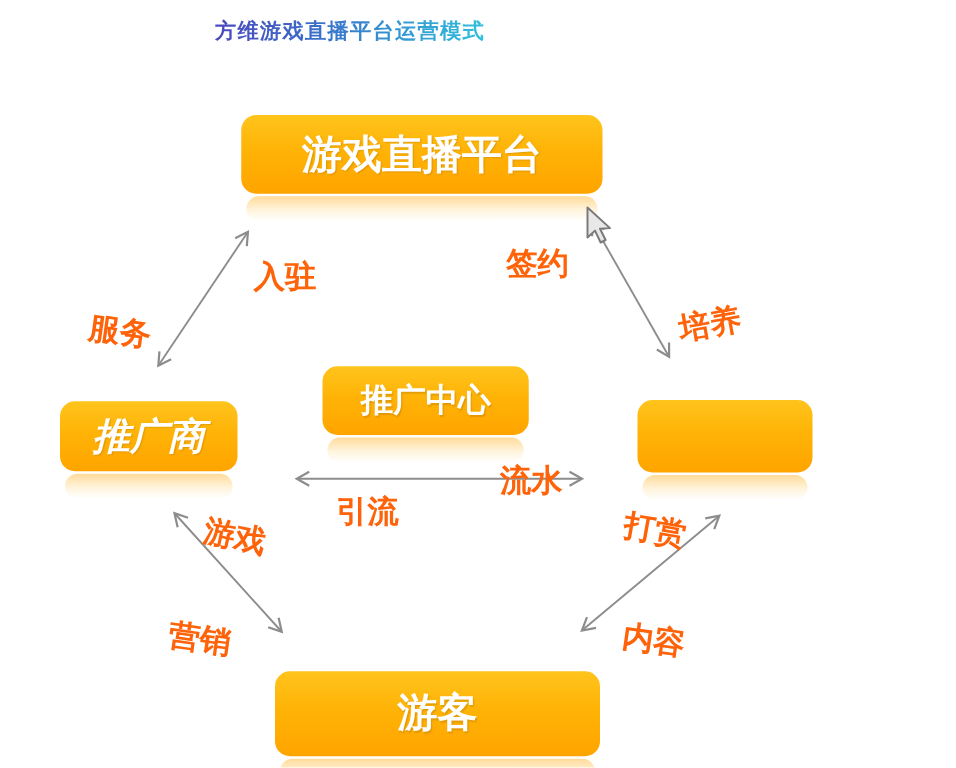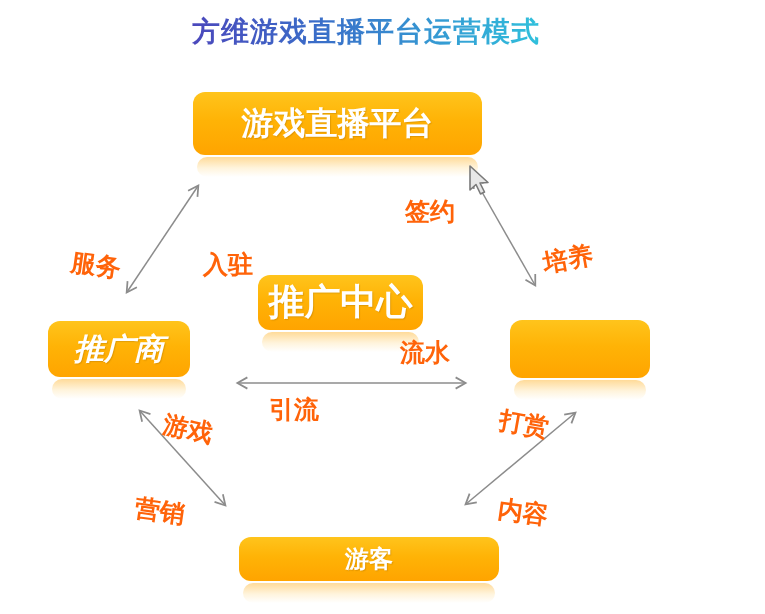--- a/index.html
+++ b/index.html
@@ -2,55 +2,55 @@
 <html style="--box: #FFB306; --label: #FF6309; --arrow: #8C8C8C; --title_from: #4B48BC; --title_to: #30C0DC;"><head>
 <meta charset="utf-8">
 <style>
   html,body { margin:0; padding:0; }
   body { font-family: "Liberation Sans", "DejaVu Sans", sans-serif; background:#ffffff; }
   .stage {
     position:relative; width:765px; height:614px; background:#ffffff;
     overflow:hidden;
   }
   .title {
-    position:absolute; left:192px; top:13px;
-    font-size:28px; font-weight:bold; letter-spacing:1px;
+    position:absolute; left:172px; top:13px;
+    font-size:17px; font-weight:bold; letter-spacing:1px;
     background: linear-gradient(90deg, var(--title_from,#4B48BC) 0%, #3A6CC8 35%, var(--title_to,#30C0DC) 100%);
     -webkit-background-clip:text; background-clip:text;
     color:transparent;
   }
   .node {
     position:absolute;
     background: linear-gradient(180deg, #FFC41C 0%, var(--box,#FFB306) 45%, #FFA400 100%);
     border-radius:12px;
     display:flex; align-items:center; justify-content:center;
     color:#ffffff; font-weight:bold;
     text-shadow: 1px 1px 1px rgba(140,90,0,0.25);
   }
   .reflection {
     position:absolute; left:4px; right:4px; top:calc(100% + 2px); height:20px;
     border-radius:12px;
     background: linear-gradient(180deg, rgba(255,164,0,0.40) 0%, rgba(255,180,20,0.15) 55%, rgba(255,180,20,0) 100%);
   }
   .node-platform { left:193px; top:92px;  width:289px; height:63px; font-size:32px; }
-  .node-center   { left:258px; top:275px; width:165px; height:55px; font-size:36px; }
+  .node-center   { left:258px; top:293px; width:165px; height:55px; font-size:26px; }
   .node-promoter { left:48px;  top:321px; width:142px; height:56px; font-size:30px;font-style:italic; }
   .node-anchor   { left:510px; top:320px; width:140px; height:58px; font-size:30px; }
-  .node-visitor  { left:220px; top:537px; width:260px; height:44px; font-size:24px;margin-left:19px; }
+  .node-visitor  { left:220px; top:537px; width:260px; height:68px; font-size:32px; }
   .edge-label {
     position:absolute;
     color: var(--label,#FF6309);
     font-weight:bold; font-size:25px; white-space:nowrap;
     transform-origin:center center;
   }
-  .lbl-enter     { left:228px; top:221px; transform:translate(-50%,-50%);margin-top:43px; }
+  .lbl-enter     { left:228px; top:221px; transform:translate(-50%,-50%); }
   .lbl-sign      { left:430px; top:211px; transform:translate(-50%,-50%); }
   .lbl-serve     { left:96px;  top:265px; transform:translate(-50%,-50%) rotate(8deg); }
   .lbl-cultivate { left:568px; top:259px; transform:translate(-50%,-50%) rotate(-10deg); }
-  .lbl-revenue   { left:425px; top:352px; transform:translate(-50%,-50%); }
+  .lbl-revenue   { left:425px; top:384px; transform:translate(-50%,-50%); }
   .lbl-divert    { left:294px; top:409px; transform:translate(-50%,-50%);font-family:Liberation Mono, monospace; }
   .lbl-game      { left:188px; top:429px; transform:translate(-50%,-50%) rotate(12deg); }
   .lbl-reward    { left:524px; top:424px; transform:translate(-50%,-50%) rotate(10deg); }
   .lbl-marketing { left:160px; top:511px; transform:translate(-50%,-50%) rotate(8deg); }
   .lbl-content   { left:523px; top:512px; transform:translate(-50%,-50%) rotate(8deg); }
   .arrow-layer { position:absolute; left:0; top:0; width:765px; height:614px; pointer-events:none; }
   .cursor-icon { position:absolute; left:467px; top:164px; pointer-events:none; }
 </style>
 </head>
 <body>

